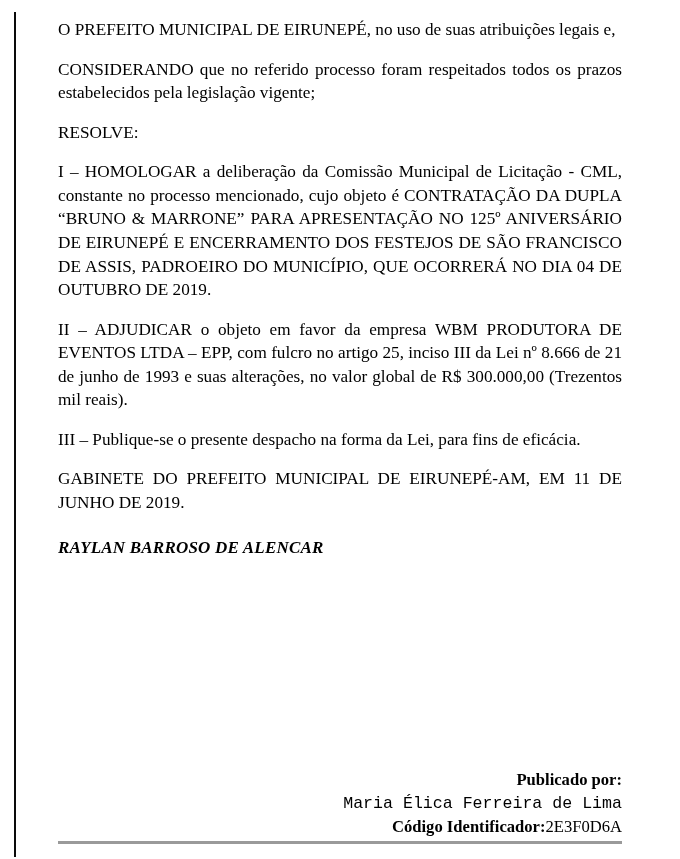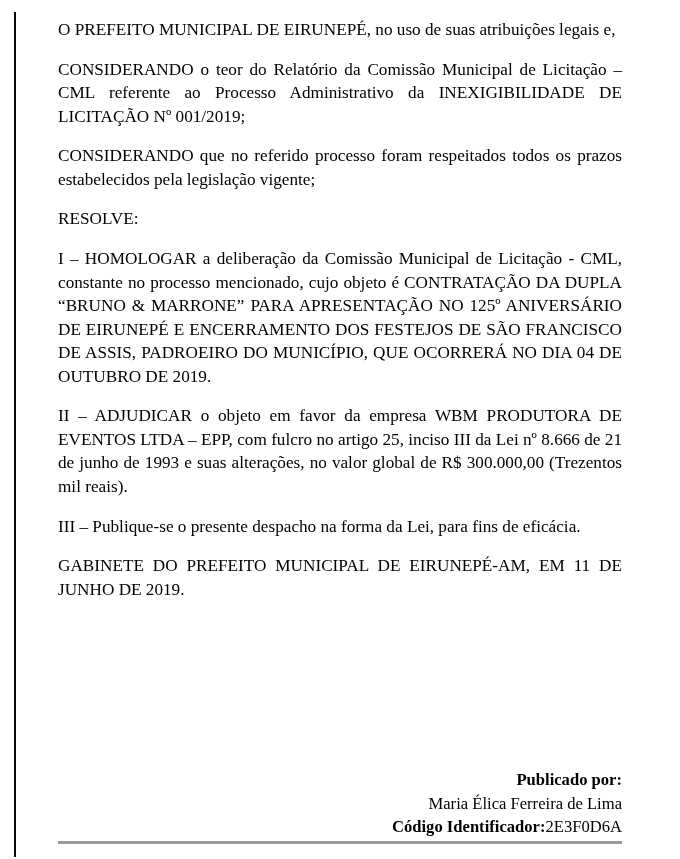--- a/index.html
+++ b/index.html
@@ -73,20 +73,21 @@
     width: 564px;
     text-align: right;
     font-size: 16.6px;
     line-height: 1.42;
   }
   .publication-label {
     font-weight: bold;
   }
   .publisher-name {
     font-weight: normal;
+    font-family: Liberation Mono, monospace;
   }
   .identifier-line {
     white-space: nowrap;
     font-family: Liberation Serif, serif;
   }
   .identifier-label {
     font-weight: bold;
   }
   .identifier-code {
     font-weight: normal;
@@ -106,35 +107,35 @@
 <body>
 
 <div class="page">
 
   <div class="scan-edge-line"></div>
 
   <div class="content">
 
     <p class="body-text">O PREFEITO MUNICIPAL DE EIRUNEPÉ, no uso de suas atribuições legais e,</p>
 
-    <p class="body-text">CONSIDERANDO o teor do Relatório da Comissão Municipal de Licitação – CML referente ao Processo Administrativo da INEXIGIBILIDADE DE LICITAÇÃO Nº 001/2019;</p>
 
     <p class="body-text">CONSIDERANDO que no referido processo foram respeitados todos os prazos estabelecidos pela legislação vigente;</p>
 
     <div class="block-resolve">RESOLVE:</div>
 
     <p class="body-text">I – HOMOLOGAR a deliberação da Comissão Municipal de Licitação - CML, constante no processo mencionado, cujo objeto é CONTRATAÇÃO DA DUPLA “BRUNO &amp; MARRONE” PARA APRESENTAÇÃO NO 125º ANIVERSÁRIO DE EIRUNEPÉ E ENCERRAMENTO DOS FESTEJOS DE SÃO FRANCISCO DE ASSIS, PADROEIRO DO MUNICÍPIO, QUE OCORRERÁ NO DIA 04 DE OUTUBRO DE 2019.</p>
 
     <p class="body-text">II – ADJUDICAR o objeto em favor da empresa WBM PRODUTORA DE EVENTOS LTDA – EPP, com fulcro no artigo 25, inciso III da Lei nº 8.666 de 21 de junho de 1993 e suas alterações, no valor global de R$ 300.000,00 (Trezentos mil reais).</p>
 
     <p class="body-text">III – Publique-se o presente despacho na forma da Lei, para fins de eficácia.</p>
 
     <p class="body-text">GABINETE DO PREFEITO MUNICIPAL DE EIRUNEPÉ-AM, EM 11 DE JUNHO DE 2019.</p>
 
     <div class="signature-block">
+      <div class="signature-name">RAYLAN BARROSO DE ALENCAR</div>
     </div>
 
   </div>
 
   <div class="publication-footer">
     <div class="publication-label">Publicado por:</div>
     <div class="publisher-name">Maria Élica Ferreira de Lima</div>
     <div class="identifier-line">
       <span class="identifier-label">Código Identificador:</span><span class="identifier-code">2E3F0D6A</span>
     </div>

